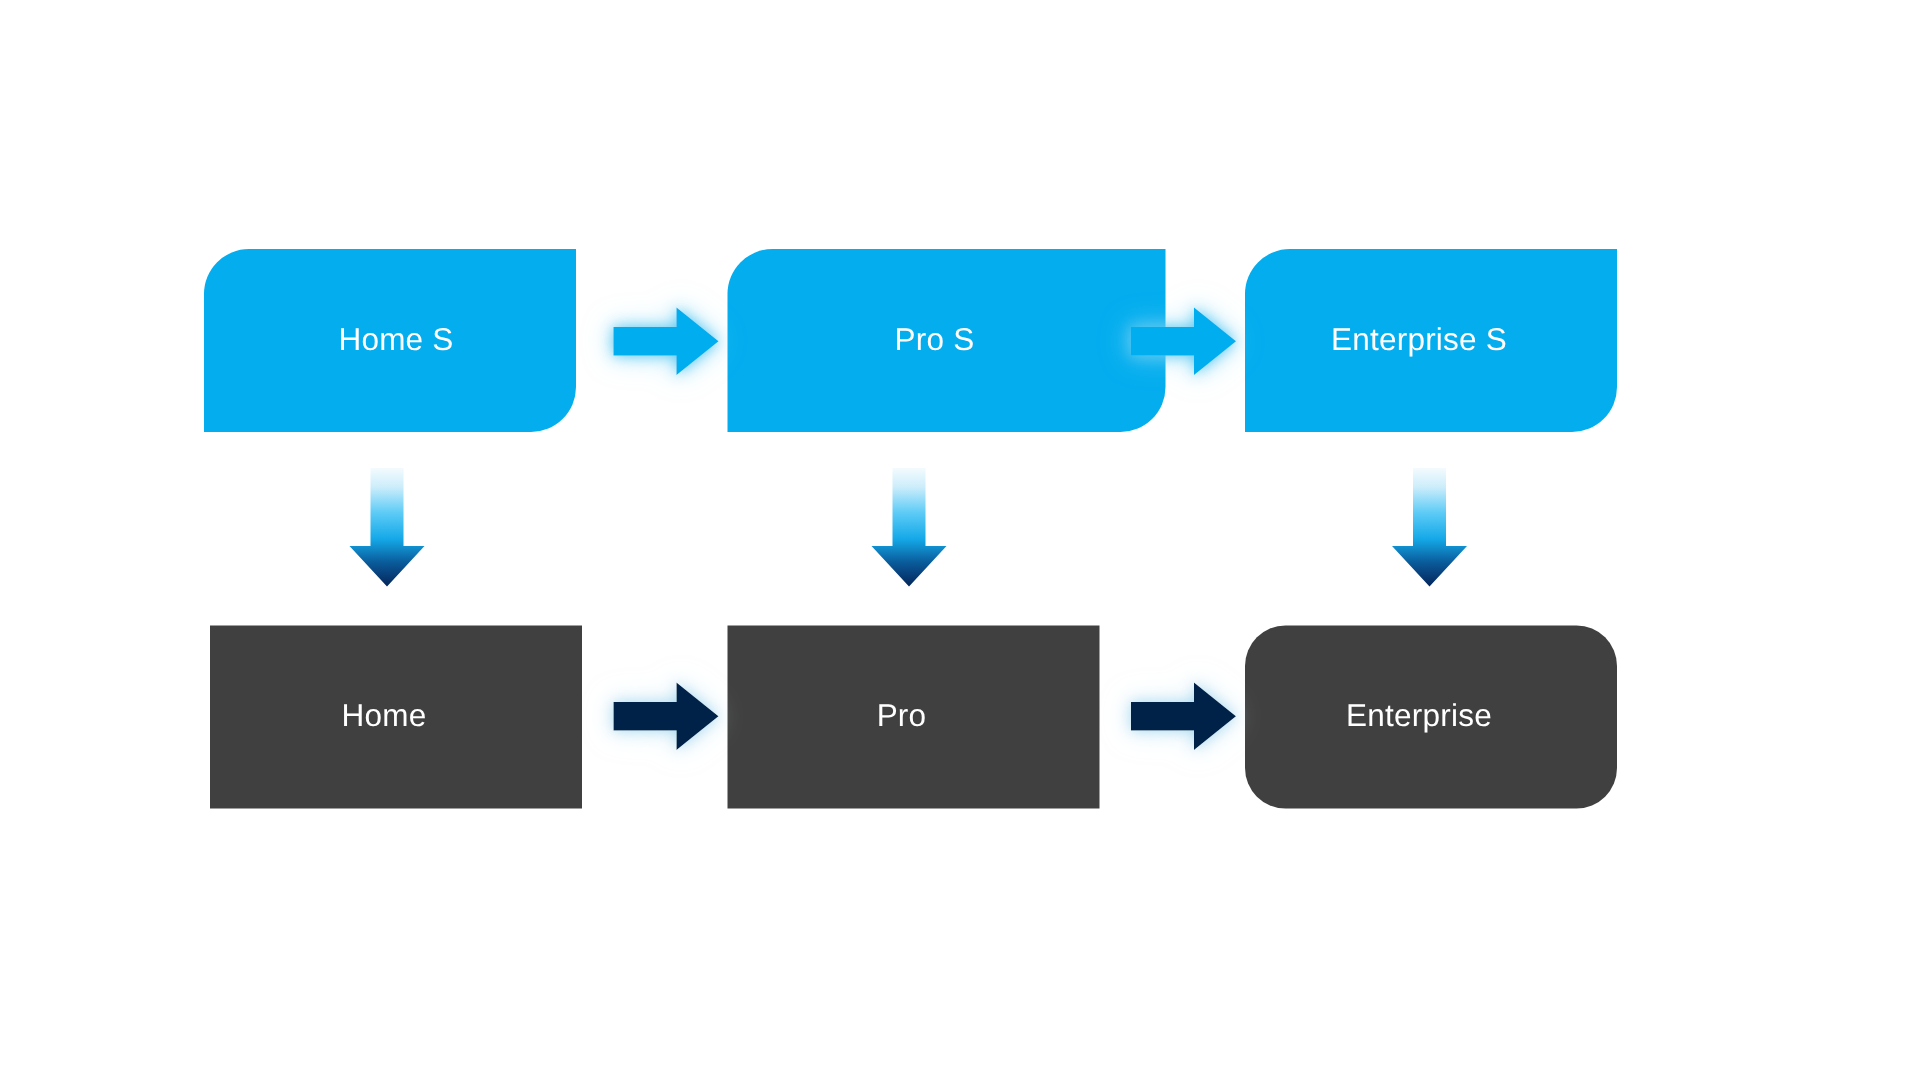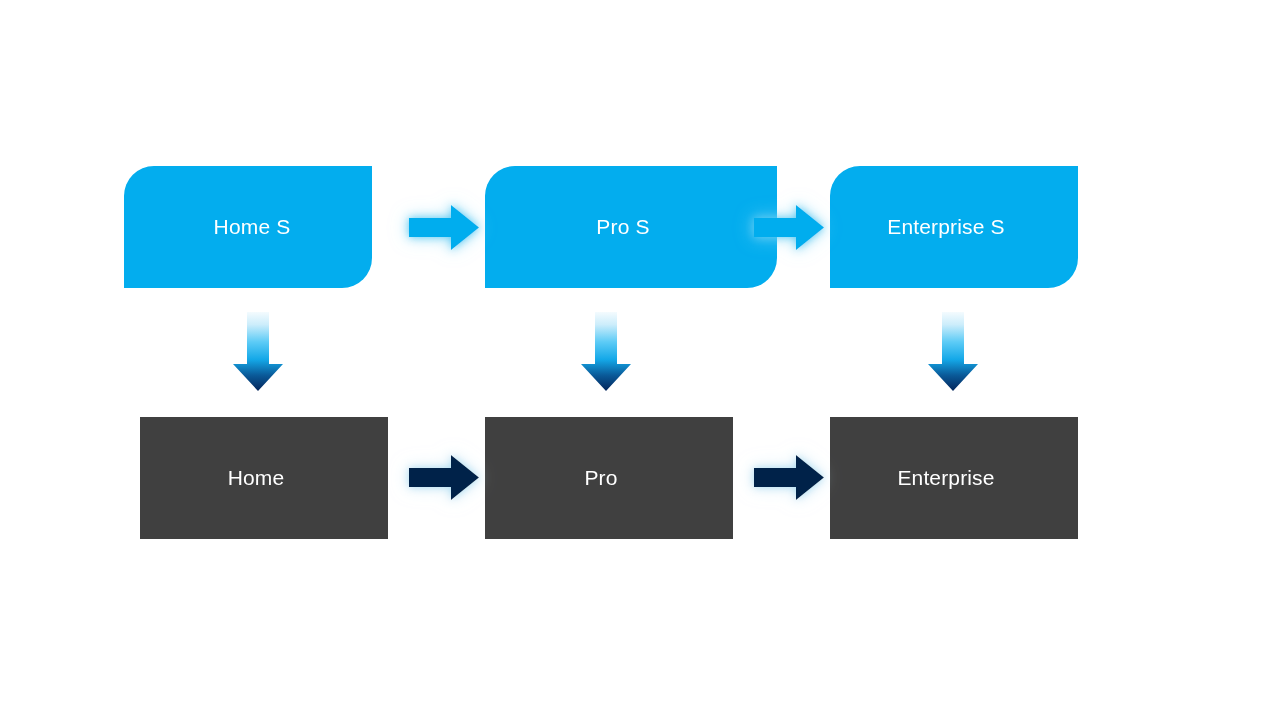--- a/index.html
+++ b/index.html
@@ -63,41 +63,41 @@
   .arrow svg {
     display: block;
     overflow: visible;
   }
 </style>
 </head>
 <body>
 
 <div id="canvas">
 
-  <div class="node-box tier-light" style="left:124px; top:166px; width:248px; height:122px;padding-left:24px;">
+  <div class="node-box tier-light" style="left:136px; top:166px; width:248px; height:122px;padding-left:24px;">
     <span class="node-label">Home S</span>
   </div>
 
   <div class="node-box tier-light" style="left:485px; top:166px; width:292px; height:122px;">
     <span class="node-label">Pro S</span>
   </div>
 
   <div class="node-box tier-light" style="left:830px; top:166px; width:248px; height:122px;justify-content:center;">
     <span class="node-label">Enterprise S</span>
   </div>
 
   <div class="node-box tier-dark" style="left:140px; top:417px; width:248px; height:122px;">
     <span class="node-label">Home</span>
   </div>
 
   <div class="node-box tier-dark" style="left:485px; top:417px; width:248px; height:122px;">
     <span class="node-label">Pro</span>
   </div>
 
-  <div class="node-box tier-dark" style="left:830px; top:417px; width:248px; height:122px;">
+  <div class="node-box tier-dark" style="left:830px; top:417px; width:248px; height:122px;border-radius:27px;">
     <span class="node-label">Enterprise</span>
   </div>
 
   <svg width="0" height="0" style="position:absolute;left:0;top:0;" aria-hidden="true">
     <defs>
       <linearGradient id="downGrad" x1="0" y1="0" x2="0" y2="1">
         <stop offset="0%" stop-color="#F4FBFE"></stop>
         <stop offset="16%" stop-color="#CCEDFB"></stop>
         <stop offset="38%" stop-color="#5CCBF6"></stop>
         <stop offset="60%" stop-color="#14A8E8"></stop>

